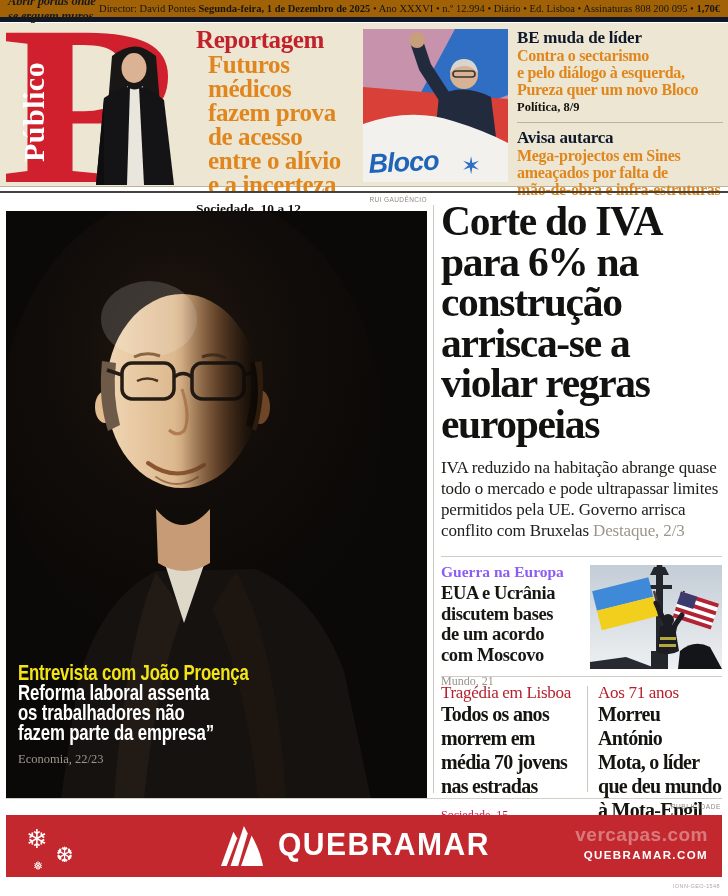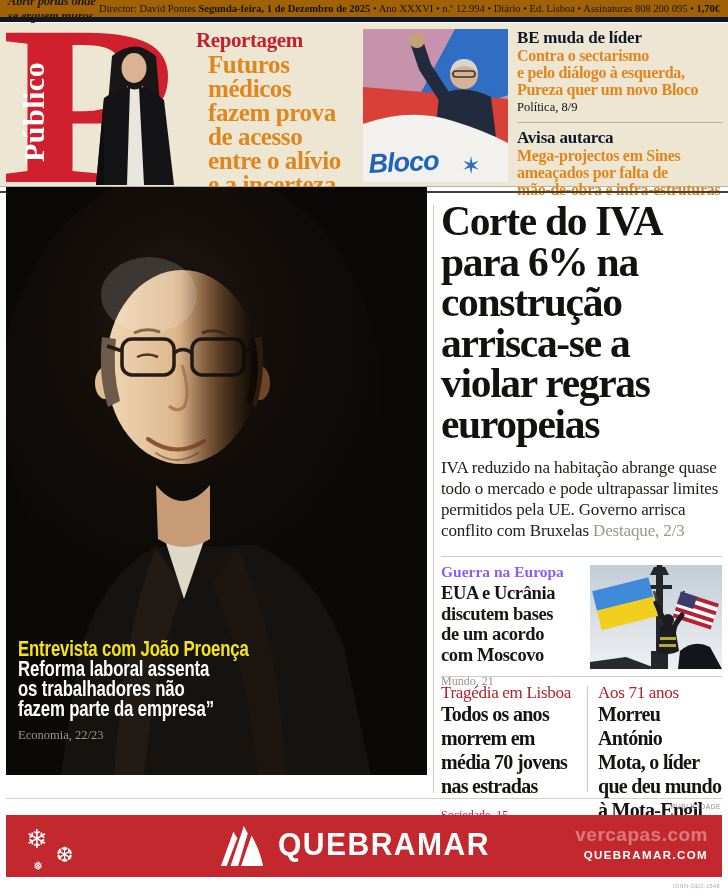--- a/index.html
+++ b/index.html
@@ -12,36 +12,36 @@
           border-bottom:5px solid #0f172a;display:flex;align-items:center;justify-content:space-between;
           padding:0 8px;box-sizing:border-box;}
   .slogan{font-weight:bold;font-style:italic;font-size:12.5px;letter-spacing:-0.2px;}
   .edition{font-size:10.5px;white-space:nowrap;color:#17150f;}
 
   
   .masthead{position:absolute;top:23px;left:0;width:728px;height:163px;background:#ece6d2;
             border-bottom:1px solid #b9b29e;}
   .logo-art{position:absolute;left:6px;top:3px;}
   .reportagem{position:absolute;left:196px;top:4px;width:168px;}
-  .rep-kicker{display:block;font-weight:bold;font-size:21px;line-height:26px;color:#c2202b;letter-spacing:-0.4px;}
+  .rep-kicker{display:block;font-weight:bold;font-size:25px;line-height:26px;color:#c2202b;letter-spacing:-0.4px;}
   .rep-line{display:block;font-weight:bold;font-size:25px;line-height:24px;color:#e0861c;letter-spacing:-0.4px;margin-left:12px;}
   .rep-sec{display:block;font-weight:bold;font-size:13.5px;color:#14120f;margin-top:4px;}
   .bloco-art{position:absolute;left:363px;top:6px;}
   .briefs{position:absolute;left:517px;top:6px;width:206px;}
   .brief-kicker{display:block;font-weight:bold;font-size:17px;line-height:18px;color:#0f172a;letter-spacing:-0.2px;}
   .brief-line{display:block;font-weight:bold;font-size:16px;line-height:17px;color:#e0861c;letter-spacing:-0.3px;}
-  .brief-sec{display:block;font-weight:normal;font-size:12.5px;color:#14120f;margin-top:2px;}
+  .brief-sec{display:block;font-weight:bold;font-size:12.5px;color:#14120f;margin-top:2px;}
   .brief-div{border:0;border-top:1px solid #b9b29e;margin:7px 0 6px 0;}
 
   .thick-rule{position:absolute;top:191px;left:0;width:728px;height:2px;background:#45423b;}
 
   
   .credit{position:absolute;top:196px;left:6px;width:421px;text-align:right;
           font-size:6.5px;letter-spacing:0.4px;color:#8f8b83;}
-  .portrait{position:absolute;left:6px;top:187px;width:421px;height:588px;background:#0b0907;margin:0;}
+  .portrait{position:absolute;left:6px;top:211px;width:421px;height:588px;background:#0b0907;margin:0;}
   .overlay{position:absolute;left:12px;top:452px;width:360px;}
   .ov-line{display:block;height:20px;}
   .ov-line>i{display:inline-block;font-style:normal;font-weight:bold;font-size:21.5px;line-height:20px;
              font-family:"Liberation Sans","DejaVu Sans",sans-serif;transform:scaleX(0.78);transform-origin:0 50%;
              white-space:nowrap;letter-spacing:-0.2px;}
   .ov-yellow>i{color:#f3e515;}
   .ov-white>i{color:#ffffff;}
   .ov-sec{display:block;margin-top:9px;font-size:12.5px;color:#9b978f;}
 
   .main-vrule{position:absolute;left:433px;top:205px;width:1px;height:588px;background:#ccc9c2;}

